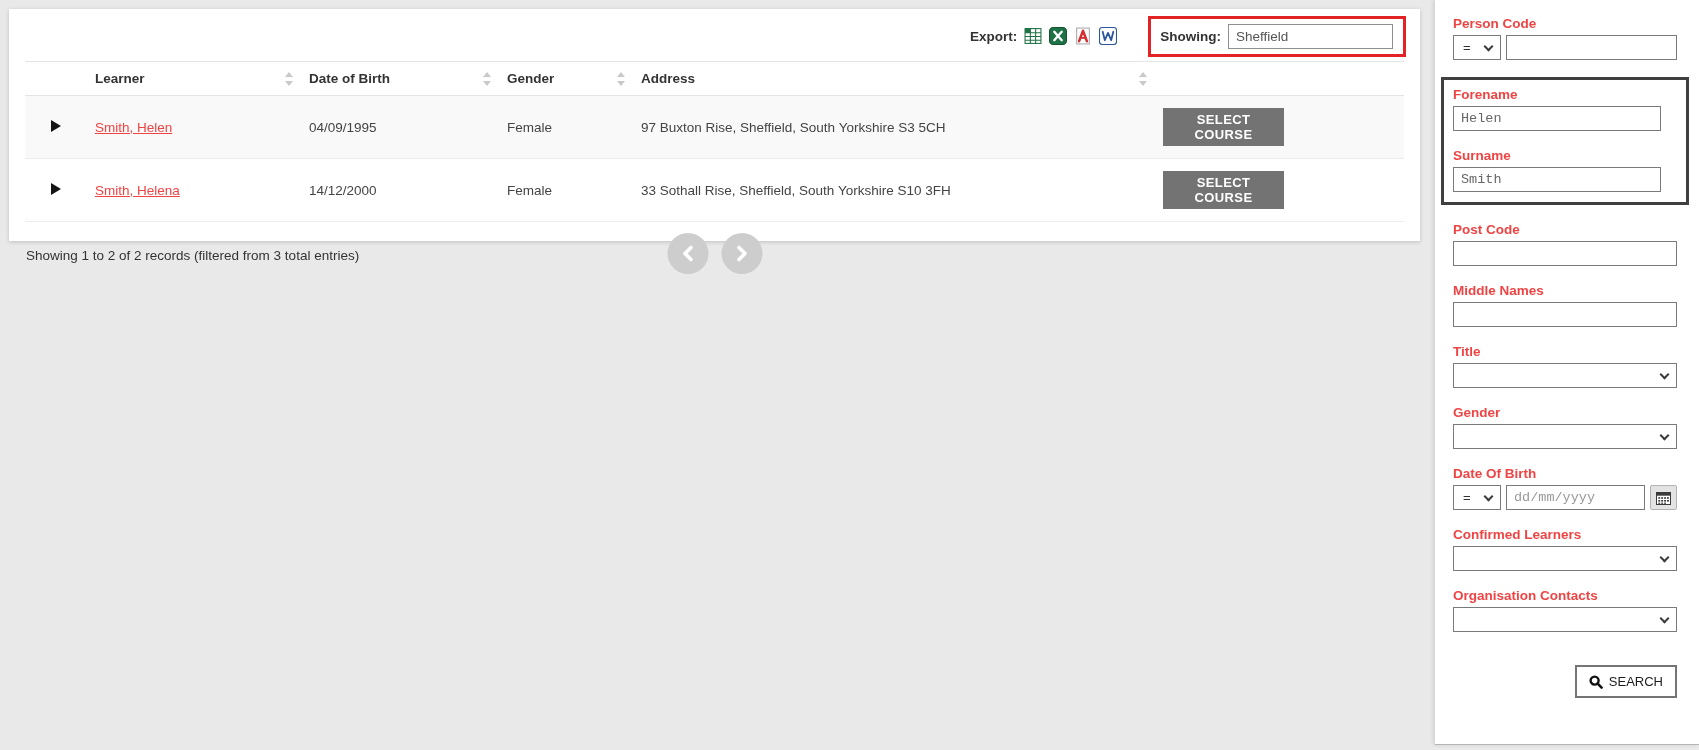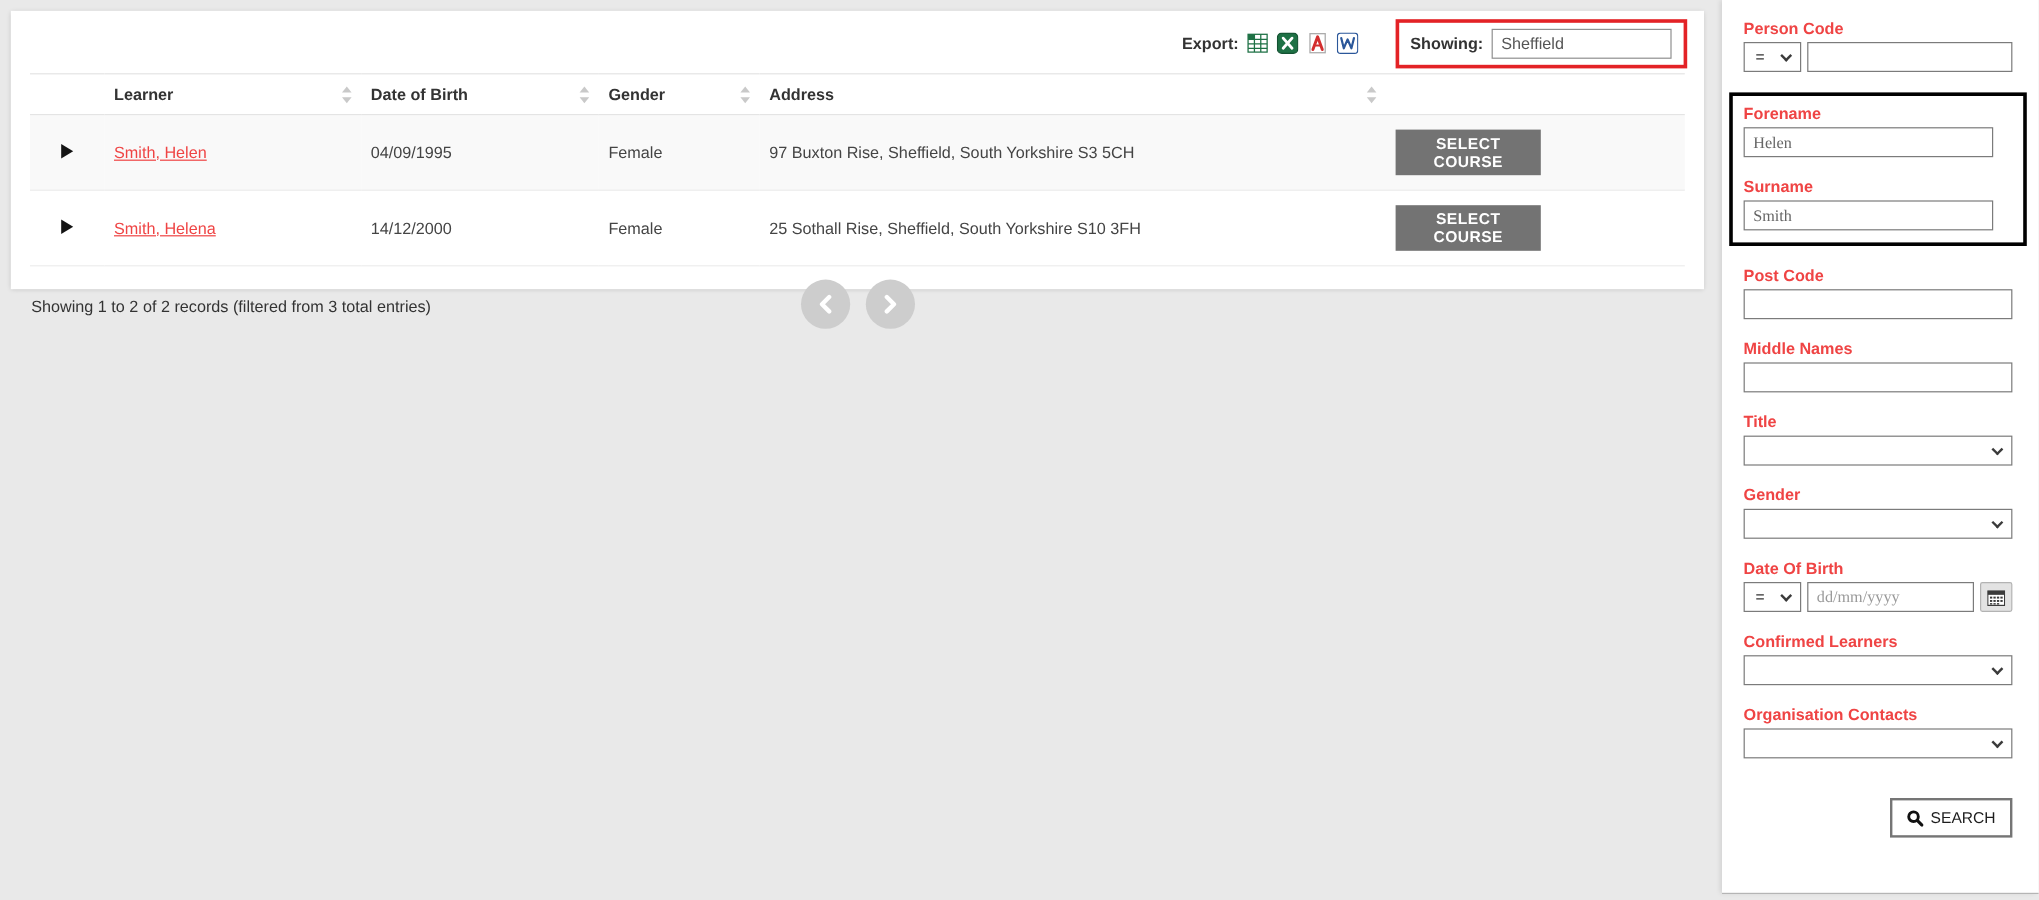--- a/index.html
+++ b/index.html
@@ -10,21 +10,21 @@
   
   .panel { position:absolute; left:9px; top:9px; width:1411px; height:232px;
            background:#fff; box-shadow:0 1px 4px rgba(0,0,0,.18); }
   .toolbar { display:flex; align-items:center; justify-content:flex-end;
              padding:8px 14px 2px 0; height:48px; gap:23px; }
   .export-group { display:flex; align-items:center; gap:7px; margin-right:8px; }
   .export-label, .search-label { font-size:13.5px; font-weight:bold; color:#333; }
   .icon-btn { display:inline-flex; width:18px; height:18px; cursor:pointer; background:none; border:none; padding:0; }
   .search-hl { display:flex; align-items:center; gap:7px; border:3px solid #e32226;
                padding:5px 10px 5px 9px; background:#fff; }
-  .search-input { width:150px; height:25px; border:1px solid #8f8f8f; padding:2px 7px;
+  .search-input { width:165px; height:25px; border:1px solid #8f8f8f; padding:2px 7px;
                   font-size:13.5px; color:#555; font-family:inherit; }
 
   table { border-collapse:collapse; table-layout:fixed; width:1379px; margin:4px 16px 0 16px; }
   col.c-exp{width:62px;} col.c-learner{width:214px;} col.c-dob{width:198px;}
   col.c-gender{width:134px;} col.c-addr{width:522px;}
   thead th { text-align:left; font-size:13.5px; font-weight:bold; color:#333;
              padding:9px 20px 9px 8px; border-top:1px solid #e4e4e4; border-bottom:1px solid #e4e4e4;
              position:relative; cursor:pointer; }
   .sort { position:absolute; right:7px; top:50%; transform:translateY(-50%); width:9px; height:16px; display:inline-block; }
   .sort:before { content:""; position:absolute; top:1px; left:0; border-left:4.5px solid transparent;
@@ -49,29 +49,29 @@
 
   
   .sidebar { position:absolute; left:1435px; top:0; width:264px; height:745px; background:#fff;
              box-shadow:-2px 0 4px rgba(0,0,0,.10); border-bottom:1px solid #b5b5b5;
              padding:16px 22px 0 18px; }
   .sb-title { font-size:21px; font-weight:400; color:#333; margin:6px 0 28px 0; letter-spacing:.2px; }
   .group { margin-bottom:17px; }
   .group > label { display:block; font-size:13.5px; font-weight:bold; color:#ef4444; margin-bottom:4px; }
   .row { display:flex; align-items:center; gap:5px; }
   .ctl-input { width:100%; height:25px; border:1px solid #7b7b7b; background:#fff;
-               padding:0 7px; font-size:13.5px; color:#666; font-family:Liberation Serif, serif; }
+               padding:0 7px; font-size:13.5px; color:#666; font-family:Liberation Mono, monospace; }
   .ctl-input::placeholder { color:#9a9a9a; }
   .ctl-select { position:relative; height:25px; border:1px solid #7b7b7b; background:#fff;
                 display:flex; align-items:center; padding:0 24px 0 9px; font-size:13px; color:#333;
                 cursor:pointer; width:100%; }
   .ctl-select.op { width:48px; flex:0 0 48px; justify-content:flex-start; }
   .chev { position:absolute; right:8px; top:7px; width:7px; height:7px;
           border-right:2px solid #3b3b3b; border-bottom:2px solid #3b3b3b; transform:rotate(45deg); }
-  .name-hl { border:3px solid #000000; padding:7px 25px 10px 9px; margin:0 -12px 17px -12px; }
+  .name-hl { border:3px solid #404040; padding:7px 25px 10px 9px; margin:0 -12px 17px -12px; }
   .name-hl .group:last-child { margin-bottom:0; }
   .cal-btn { flex:0 0 27px; height:25px; background:#e3e3e3; border:1px solid #b3b3b3;
              display:inline-flex; align-items:center; justify-content:center; cursor:pointer; border-radius:2px; }
   .sb-actions { display:flex; justify-content:flex-end; margin-top:33px; }
   .search-btn { display:inline-flex; align-items:center; gap:6px; background:#fff;
                 border:2px solid #757575; padding:7px 12px; font-size:13px; color:#1d1d1d;
                 cursor:pointer; font-family:inherit; }
 </style>
 </head>
 <body>
@@ -142,21 +142,21 @@
           <td>04/09/1995</td>
           <td>Female</td>
           <td>97 Buxton Rise, Sheffield, South Yorkshire S3 5CH</td>
           <td class="action"><button class="course-btn">SELECT COURSE</button></td>
         </tr>
         <tr>
           <td class="exp"><span class="tri"></span></td>
           <td><a class="learner-link">Smith, Helena</a></td>
           <td>14/12/2000</td>
           <td>Female</td>
-          <td>25 Sothall Rise, Sheffield, South Yorkshire S10 3FH</td>
+          <td>33 Sothall Rise, Sheffield, South Yorkshire S10 3FH</td>
           <td class="action"><button class="course-btn">SELECT COURSE</button></td>
         </tr>
       </tbody>
     </table>
 
     <div class="tfoot">
       <span class="summary">Showing 1 to 2 of 2 records (filtered from 3 total entries)</span>
       <div class="pager">
         <button class="pg">
           <svg width="13" height="17" viewBox="0 0 13 17">

